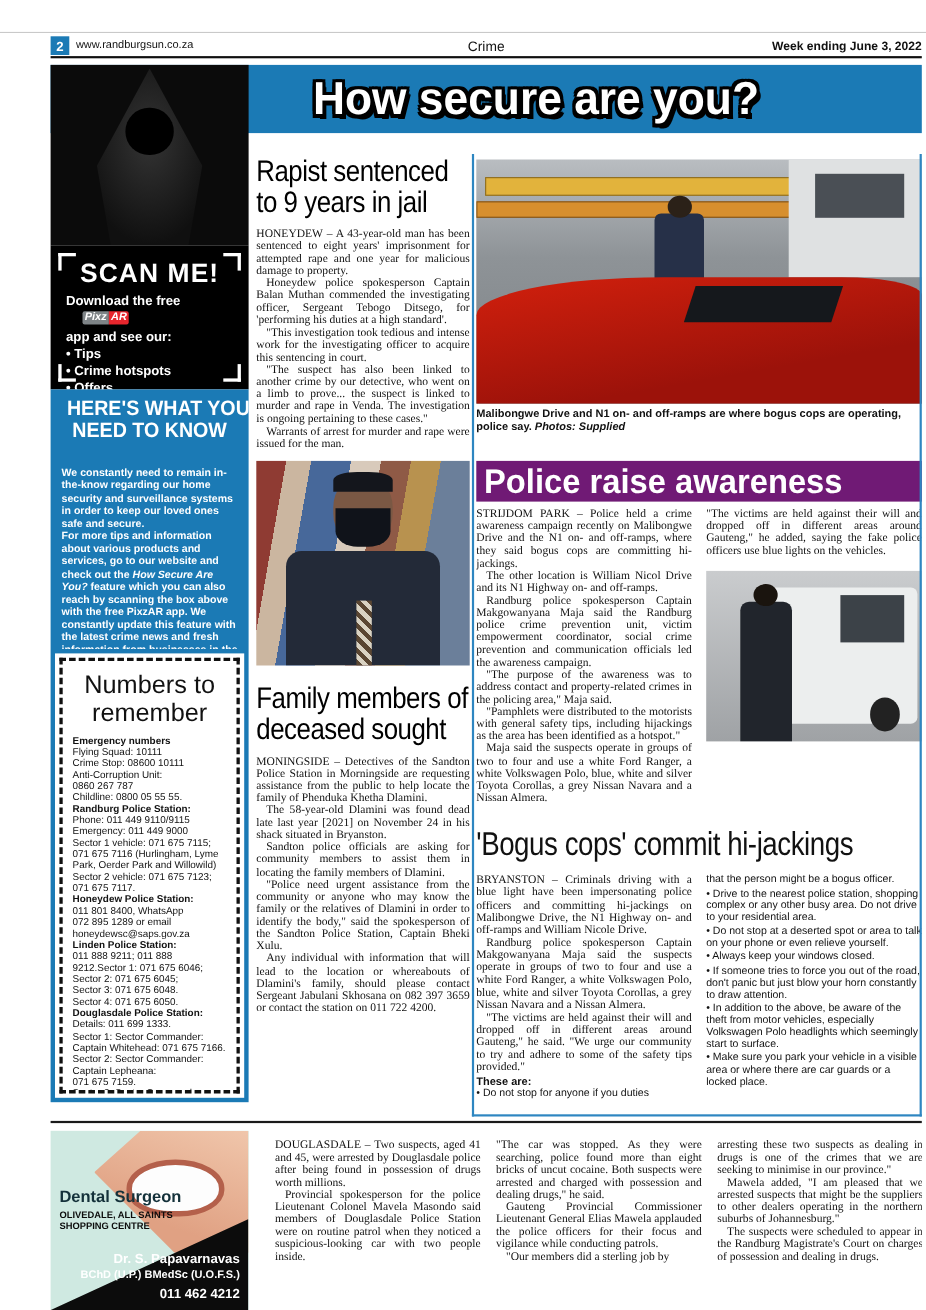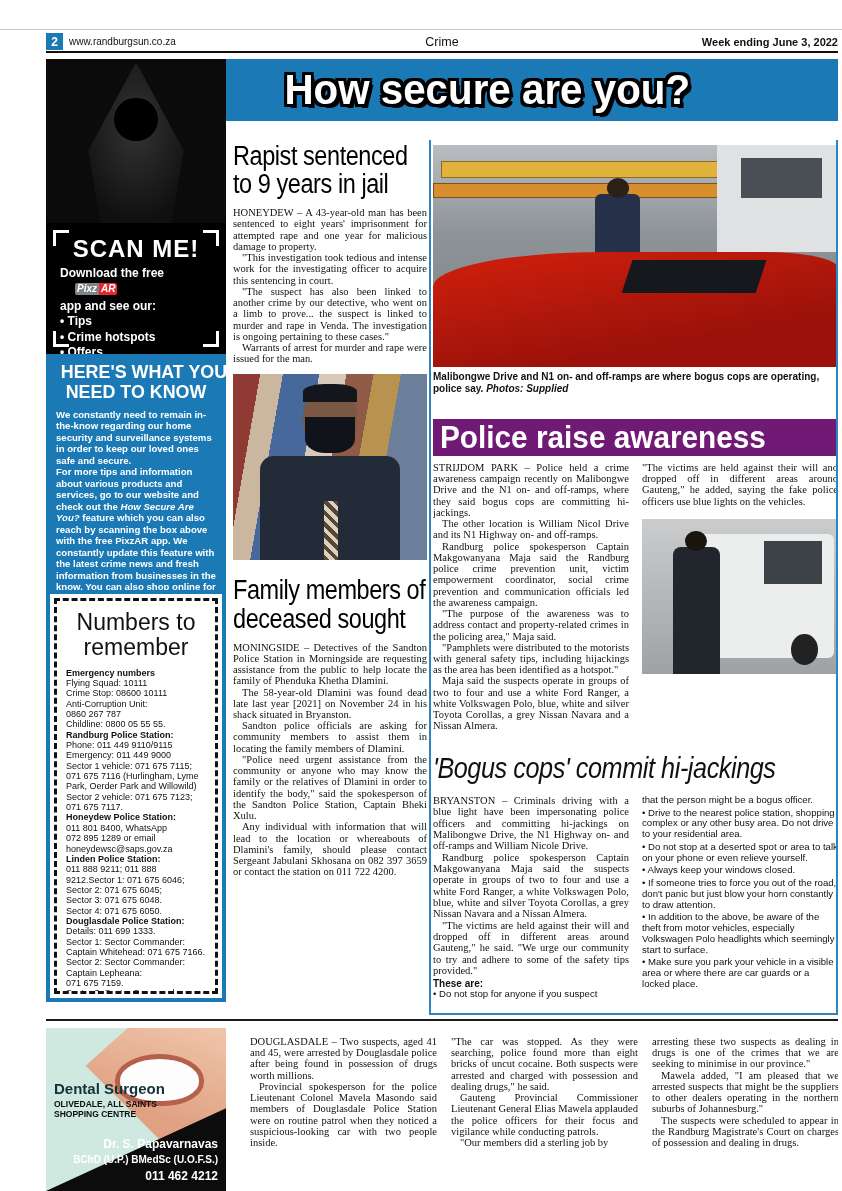--- a/index.html
+++ b/index.html
@@ -37,21 +37,21 @@
   .scan-title{font-size:24px;font-weight:bold;text-align:center;letter-spacing:1px;}
   .scan-line{font-size:12px;font-weight:bold;margin-top:3px;line-height:1.25;}
   .scan-bullet{font-size:12px;font-weight:bold;line-height:1.3;}
   .pixzlogo{display:inline-flex;font-size:10px;font-weight:bold;font-style:italic;vertical-align:middle;margin-left:15px;}
   .pixz{background:#7e8487;color:#fff;padding:0 2px;border-radius:2px 0 0 2px;}
   .ar{background:#e8262d;color:#fff;padding:0 2px;border-radius:0 2px 2px 0;}
   
   .infobox{position:absolute;left:46px;top:354px;width:180px;height:236px;background:#1b7ab5;color:#fff;
            padding:8px 10px;box-sizing:border-box;overflow:hidden;}
   .info-title{font-size:19px;font-weight:bold;text-align:center;line-height:1.05;white-space:nowrap;transform:scaleX(.94);}
-  .info-body{margin-top:7px;font-size:9.6px;font-weight:bold;line-height:1.2;}
+  .info-body{margin-top:23px;font-size:9.6px;font-weight:bold;line-height:1.2;}
   .info-body p{margin:0;}
   .it{font-style:italic;}
   
   .numbersbox{position:absolute;left:46px;top:590px;width:180px;height:412px;background:#fff;
               border:4px solid #1b7ab5;box-sizing:border-box;padding:4px;}
   .numbers-inner{border:3px dashed #111;height:100%;box-sizing:border-box;padding:5px 9px;overflow:hidden;}
   .numbers-title{font-size:23px;text-align:center;line-height:1.08;margin:4px 0 8px;}
   .numgroup-heading{font-weight:bold;font-size:9px;line-height:1.15;}
   .numline{font-size:9px;line-height:1.15;}
   
@@ -108,21 +108,21 @@
   .awcols{position:absolute;top:462px;left:0;width:405px;height:288px;display:flex;gap:13px;overflow:hidden;}
   .awcol{width:196px;flex:0 0 auto;}
   .polphoto{width:196px;height:155px;margin-top:12px;position:relative;overflow:hidden;
             background:linear-gradient(#caccce,#9fa2a5);}
   .pp-bakkie{position:absolute;right:2%;top:10%;width:72%;height:80%;background:#eceeee;border-radius:6px;}
   .pp-win{position:absolute;right:8%;top:14%;width:30%;height:28%;background:#3c4248;}
   .pp-wheel{position:absolute;right:10%;bottom:6%;width:14%;height:20%;background:#222;border-radius:50%;}
   .pp-cop{position:absolute;left:16%;top:18%;width:24%;height:82%;background:#21252c;border-radius:8px 8px 0 0;}
   .pp-cophead{position:absolute;left:22%;top:8%;width:11%;height:13%;background:#1a140e;border-radius:50%;}
   .polcaption{margin-top:4px;font-size:10px;font-weight:bold;line-height:1.24;}
-  .bogushead{position:absolute;top:751px;left:0;width:405px;font-style:italic;}
+  .bogushead{position:absolute;top:751px;left:0;width:405px;}
   .bogushead span{display:block;font-size:30px;letter-spacing:-.5px;white-space:nowrap;
                   transform:scaleX(.84);transform-origin:0 50%;}
   .boguscols{position:absolute;top:795px;left:0;width:405px;height:217px;display:flex;gap:13px;overflow:hidden;}
   .boguscols .serif{font-size:10.5px;line-height:1.08;}
   .these-are{font-size:10px;font-weight:bold;margin-top:2px;}
   .sans-bullet{font-size:9.6px;line-height:1.12;margin:0 0 2px;}
   .bogus-col2 p{margin:0 0 2px;}
   
   .vline1{position:absolute;left:429px;top:140px;width:2px;height:875px;background:#2e86c1;}
   .vline2{position:absolute;left:836px;top:140px;width:2px;height:875px;background:#2e86c1;}
@@ -243,20 +243,21 @@
     <div class="ad-phone">011 462 4212</div>
   </div>
 
   <div class="midcol">
     <div class="headline">
       <span class="hl">Rapist sentenced</span>
       <span class="hl">to 9 years in jail</span>
     </div>
     <div class="serif">
       <p>HONEYDEW – A 43-year-old man has been sentenced to eight years' imprisonment for attempted rape and one year for malicious damage to property.</p>
+      <p>Honeydew police spokesperson Captain Balan Muthan commended the investigating officer, Sergeant Tebogo Ditsego, for 'performing his duties at a high standard'.</p>
       <p>"This investigation took tedious and intense work for the investigating officer to acquire this sentencing in court.</p>
       <p>"The suspect has also been linked to another crime by our detective, who went on a limb to prove... the suspect is linked to murder and rape in Venda. The investigation is ongoing pertaining to these cases."</p>
       <p>Warrants of arrest for murder and rape were issued for the man.</p>
     </div>
     <div class="sgtphoto">
       <div class="sp-torso"></div>
       <div class="sp-tie"></div>
       <div class="sp-head"></div>
       <div class="sp-mask"></div>
       <div class="sp-cap"></div>
@@ -318,21 +319,21 @@
       <span>'Bogus cops' commit hi-jackings</span>
     </div>
     <div class="boguscols">
       <div class="awcol">
         <div class="serif">
           <p>BRYANSTON – Criminals driving with a blue light have been impersonating police officers and committing hi-jackings on Malibongwe Drive, the N1 Highway on- and off-ramps and William Nicole Drive.</p>
           <p>Randburg police spokesperson Captain Makgowanyana Maja said the suspects operate in groups of two to four and use a white Ford Ranger, a white Volkswagen Polo, blue, white and silver Toyota Corollas, a grey Nissan Navara and a Nissan Almera.</p>
           <p>"The victims are held against their will and dropped off in different areas around Gauteng," he said. "We urge our community to try and adhere to some of the safety tips provided."</p>
         </div>
         <div class="these-are">These are:</div>
-        <div class="sans-bullet">• Do not stop for anyone if you suspect</div>
+        <div class="sans-bullet">• Do not stop for anyone if you duties</div>
       </div>
       <div class="awcol bogus-col2">
         <p class="sans-bullet">that the person might be a bogus officer.</p>
         <p class="sans-bullet">• Drive to the nearest police station, shopping complex or any other busy area. Do not drive to your residential area.</p>
         <p class="sans-bullet">• Do not stop at a deserted spot or area to talk on your phone or even relieve yourself.</p>
         <p class="sans-bullet">• Always keep your windows closed.</p>
         <p class="sans-bullet">• If someone tries to force you out of the road, don't panic but just blow your horn constantly to draw attention.</p>
         <p class="sans-bullet">• In addition to the above, be aware of the theft from motor vehicles, especially Volkswagen Polo headlights which seemingly start to surface.</p>
         <p class="sans-bullet">• Make sure you park your vehicle in a visible area or where there are car guards or a locked place.</p>
       </div>

